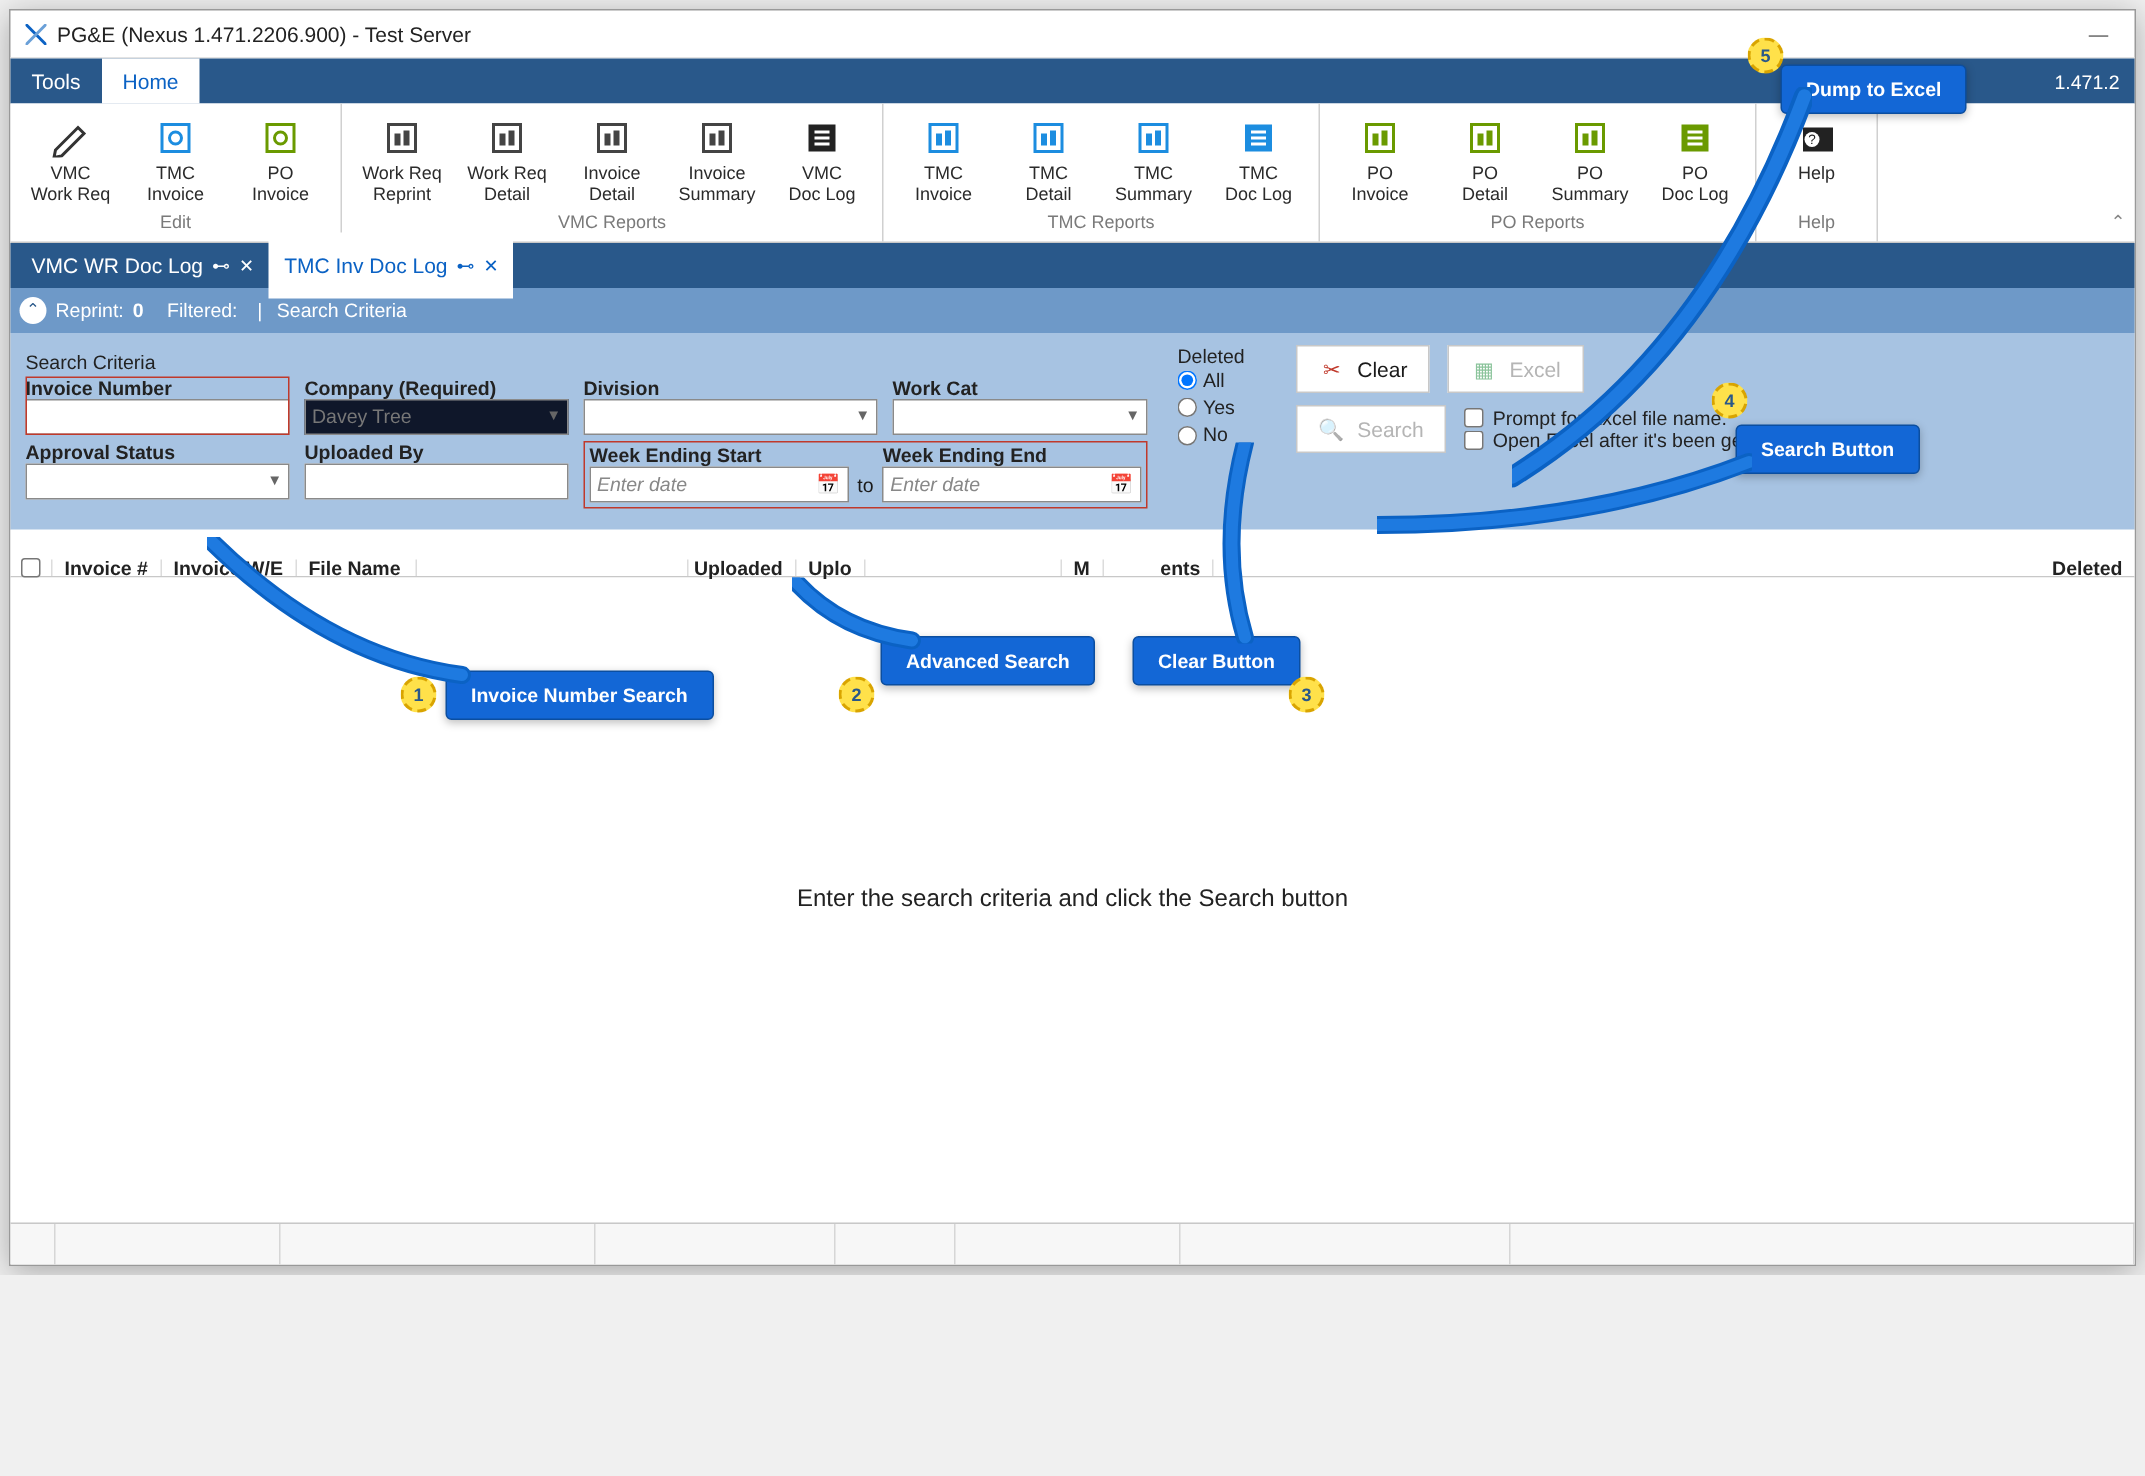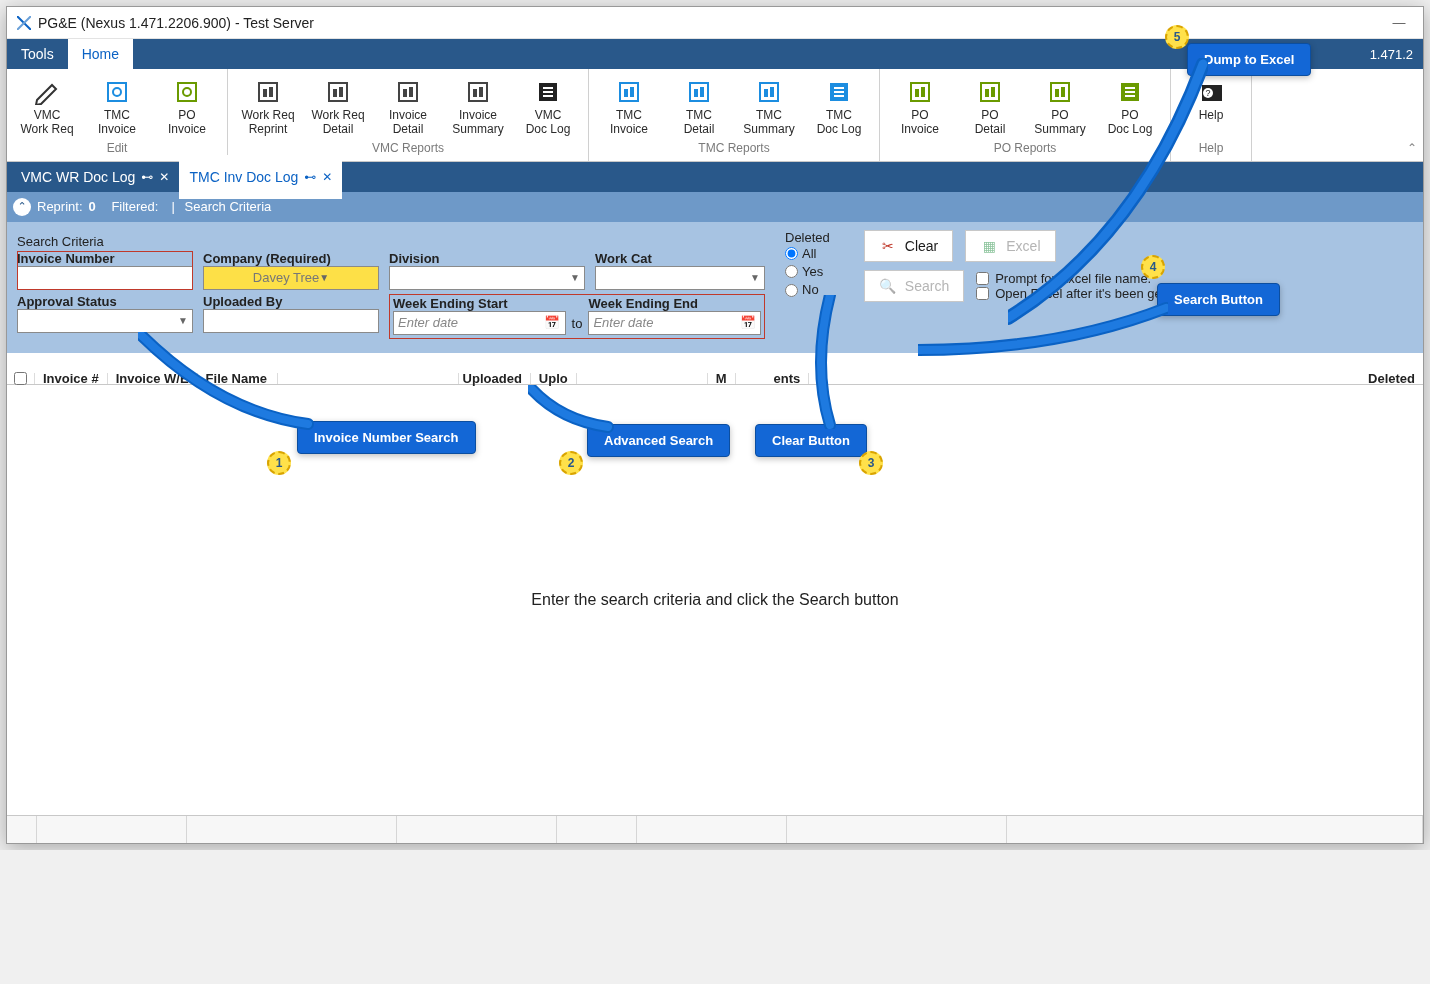--- a/index.html
+++ b/index.html
@@ -26,21 +26,21 @@
 .tab .pin, .tab .close { font-size: 12px; cursor: pointer; }
 .filterbar { background: #6e99c8; height: 30px; display: flex; align-items: center; padding: 0 6px; color: #fff; font-size: 13px; gap: 6px; }
 .filterbar .collapse { width: 18px; height: 18px; border-radius: 50%; background: #fff; color: #29588a; display: flex; align-items: center; justify-content: center; font-size: 11px; cursor: pointer; }
 .searchpanel { background: #a7c3e2; padding: 8px 10px 14px; display: flex; gap: 14px; font-size: 13px; color: #1a1a1a; position: relative; }
 .searchpanel .groupbox { position: relative; padding-top: 4px; }
 .fieldset-label { font-size: 13px; color: #222; }
 .formgrid { display: grid; grid-template-columns: 176px 176px 196px 170px; gap: 4px 10px; margin-top: 2px; }
 .formgrid label { font-size: 13px; color: #222; font-weight: bold; }
 .inputbox { background: #fff; border: 1px solid #8a8a8a; height: 24px; width: 100%; padding: 0 4px; font-size: 13px; }
 .selectbox { background: #fff; border: 1px solid #8a8a8a; height: 24px; width: 100%; padding: 0 4px; font-size: 13px; display: flex; align-items: center; justify-content: space-between; cursor:pointer; }
-.selectbox.disabled { background: #fde047; color: #777; justify-content: center; }
+.selectbox.disabled { background: #0f172a; color: #777; }
 .caret { color: #666; font-size: 10px; }
 .datebox { display:flex; align-items:center; background:#fff; border:1px solid #8a8a8a; height:24px; padding:0 4px; font-size:13px; font-style:italic; color:#888; justify-content:space-between; }
 .datebox .calicon { width:16px; height:16px; color:#555; font-style:normal; font-size:13px; display:flex; align-items:center; justify-content:center; }
 .highlight-red { outline: 1px solid #c0392b; outline-offset: -1px; }
 .date-range-wrap { grid-column: 3 / span 2; display:flex; align-items:flex-end; gap:6px; }
 .date-field { display:flex; flex-direction:column; flex:1; }
 .radios { display:flex; flex-direction:column; font-size:13px; color:#222; margin-left:6px; }
 .radios .rline { display:flex; align-items:center; gap:4px; line-height:1.4; }
 .radios input { margin:0; }
 .actionbtn { background:#fff; border:1px solid #c8c8c8; height:32px; padding:0 14px; display:flex; align-items:center; gap:8px; font-size:14px; cursor:pointer; }
@@ -462,21 +462,21 @@
     <div class="cell" style="width:30px;"></div>
     <div class="cell" style="width:150px;"></div>
     <div class="cell" style="width:210px;"></div>
     <div class="cell" style="width:160px;"></div>
     <div class="cell" style="width:80px;"></div>
     <div class="cell" style="width:150px;"></div>
     <div class="cell" style="width:220px;"></div>
     <div class="cell" style="flex:1;"></div>
   </div>
 
-  <div class="callout" style="top:414px; left:290px;">
+  <div class="callout" style="top:440px; left:290px;">
     <svg class="tail" style="left:-160px; top:-90px;" width="180" height="100">
         <path d="M 0 0 Q 80 80 170 92" fill="none" stroke="#0b62c4" stroke-width="12" stroke-linecap="round"></path>
         <path d="M 0 0 Q 80 80 170 92" fill="none" stroke="#1e7ae0" stroke-width="8" stroke-linecap="round"></path>
       </svg>
     <span>Invoice Number Search</span>
   </div>
   <div class="badge" style="top:444px; left:260px;">1</div>
 
   <div class="callout" style="top:417px; left:580px;">
     <svg class="tail" style="left:-60px; top:-40px;" width="90" height="50">

